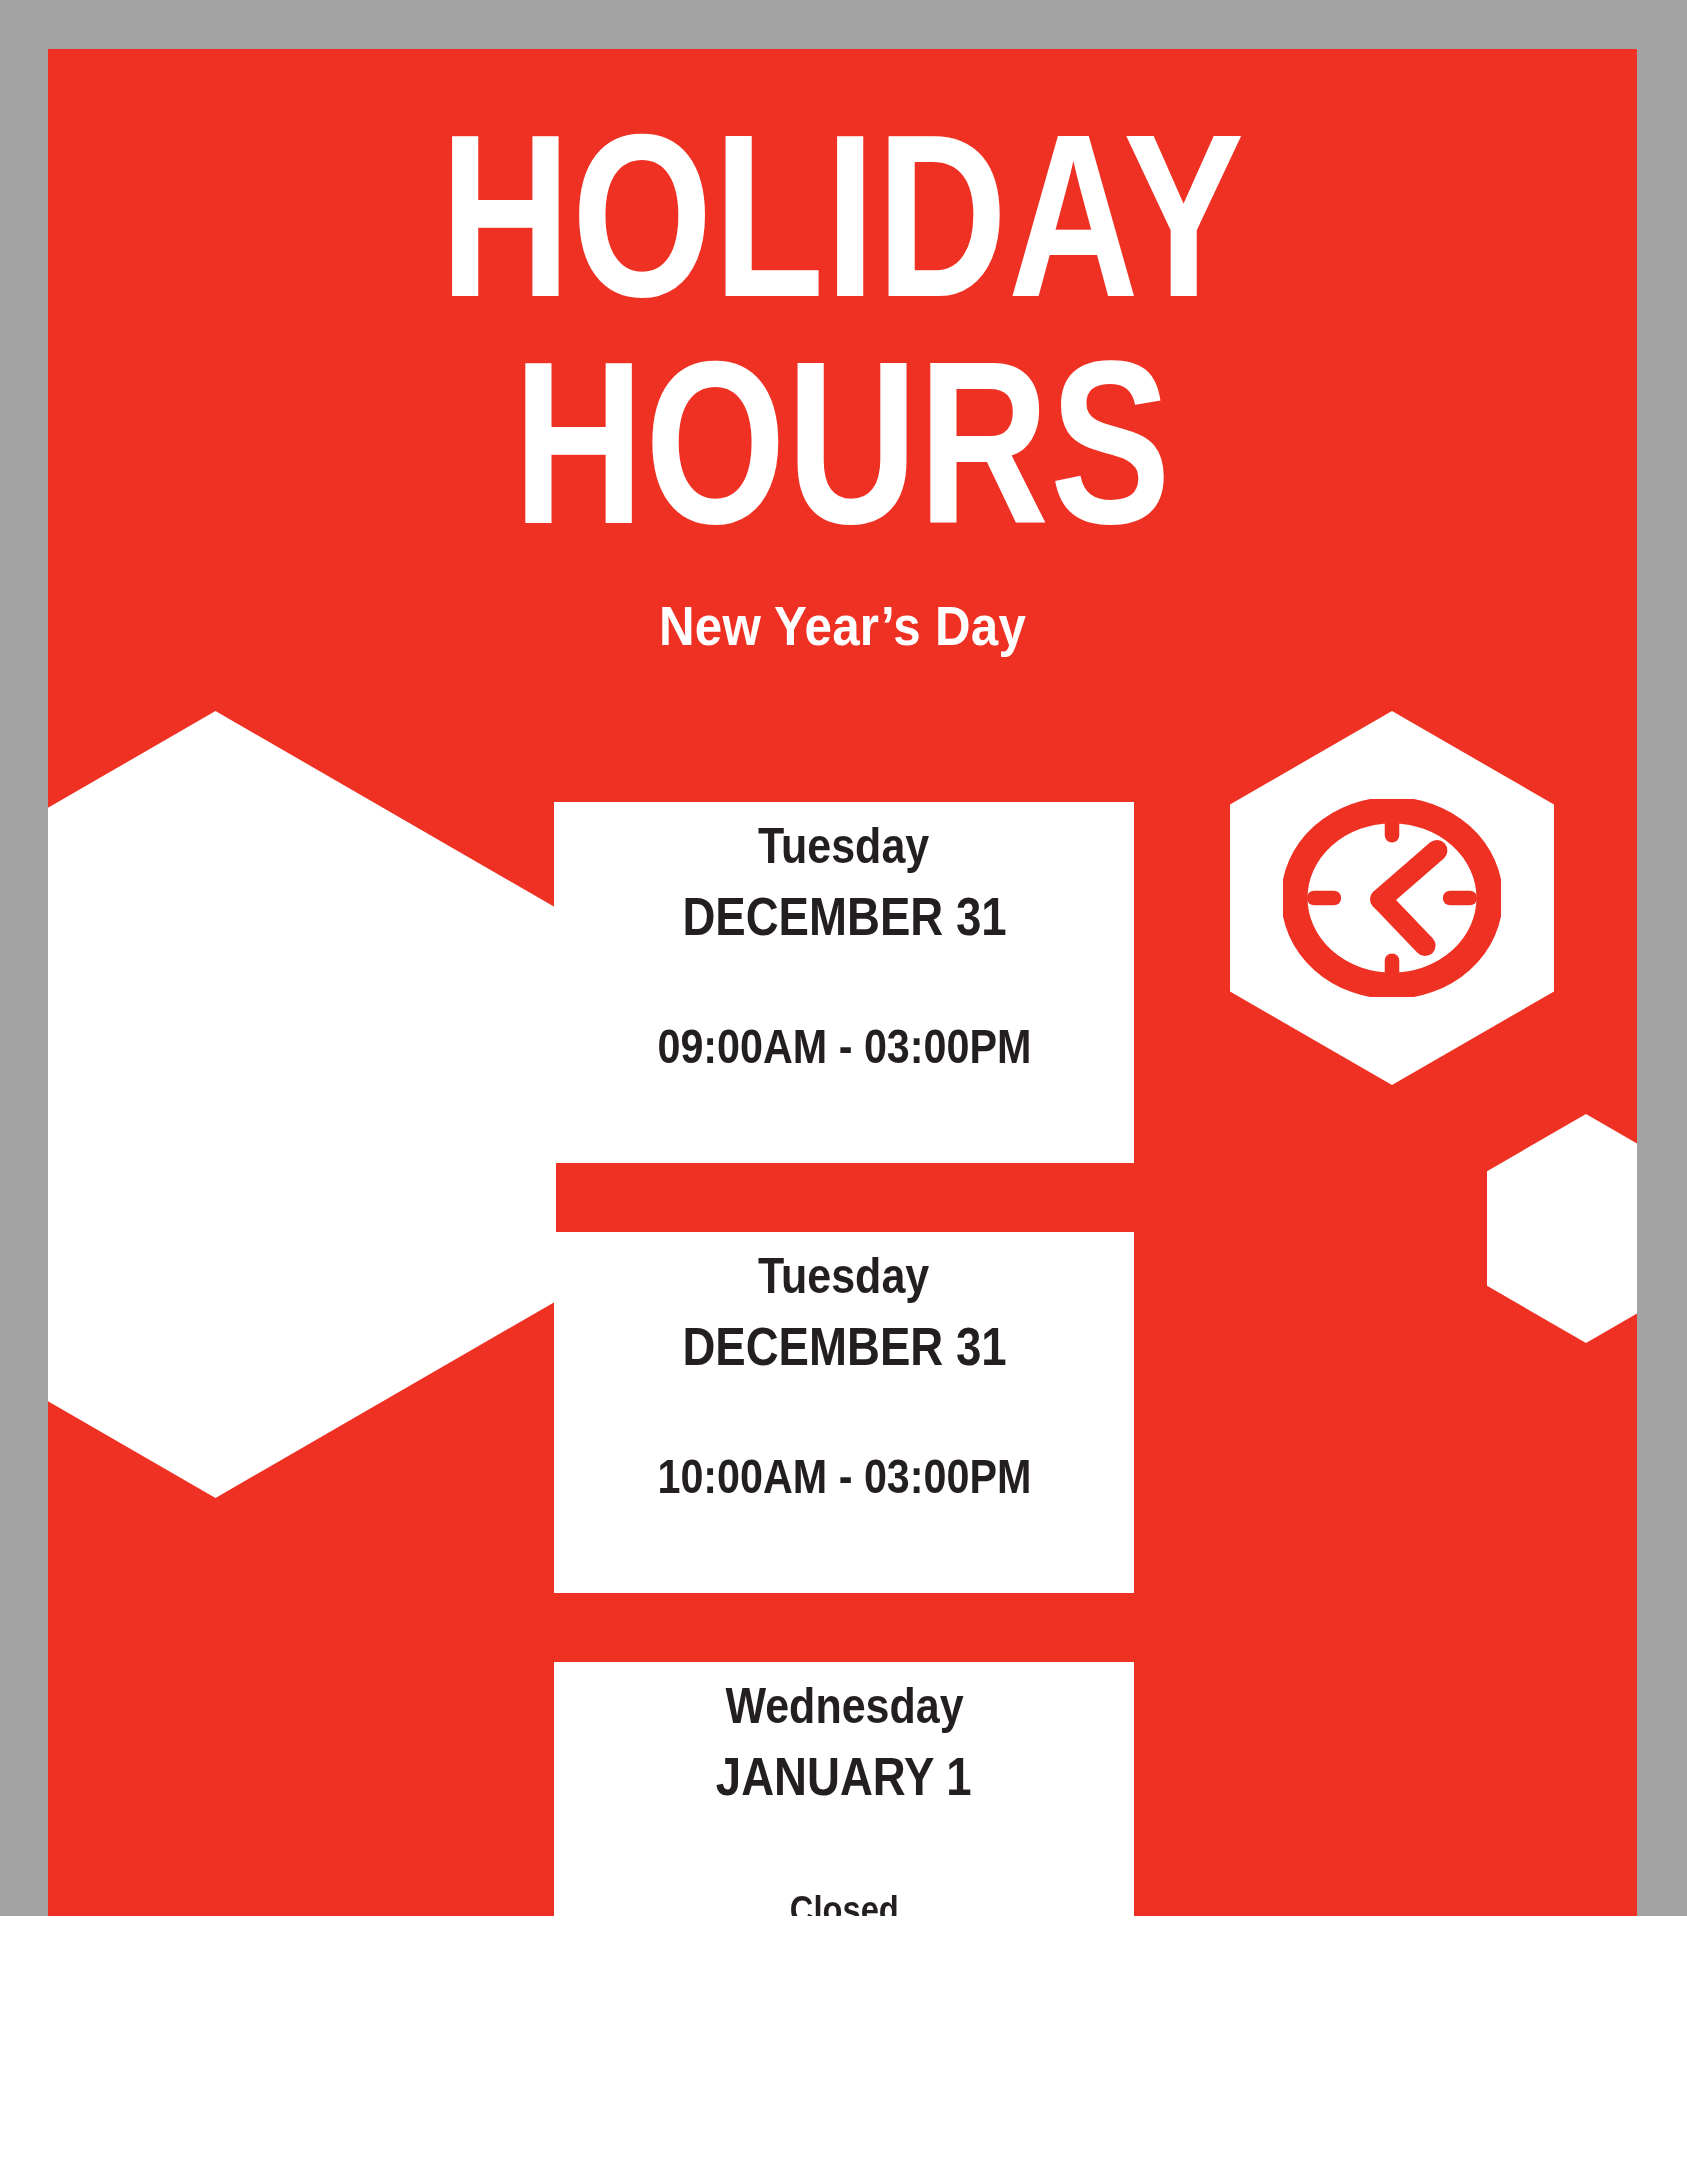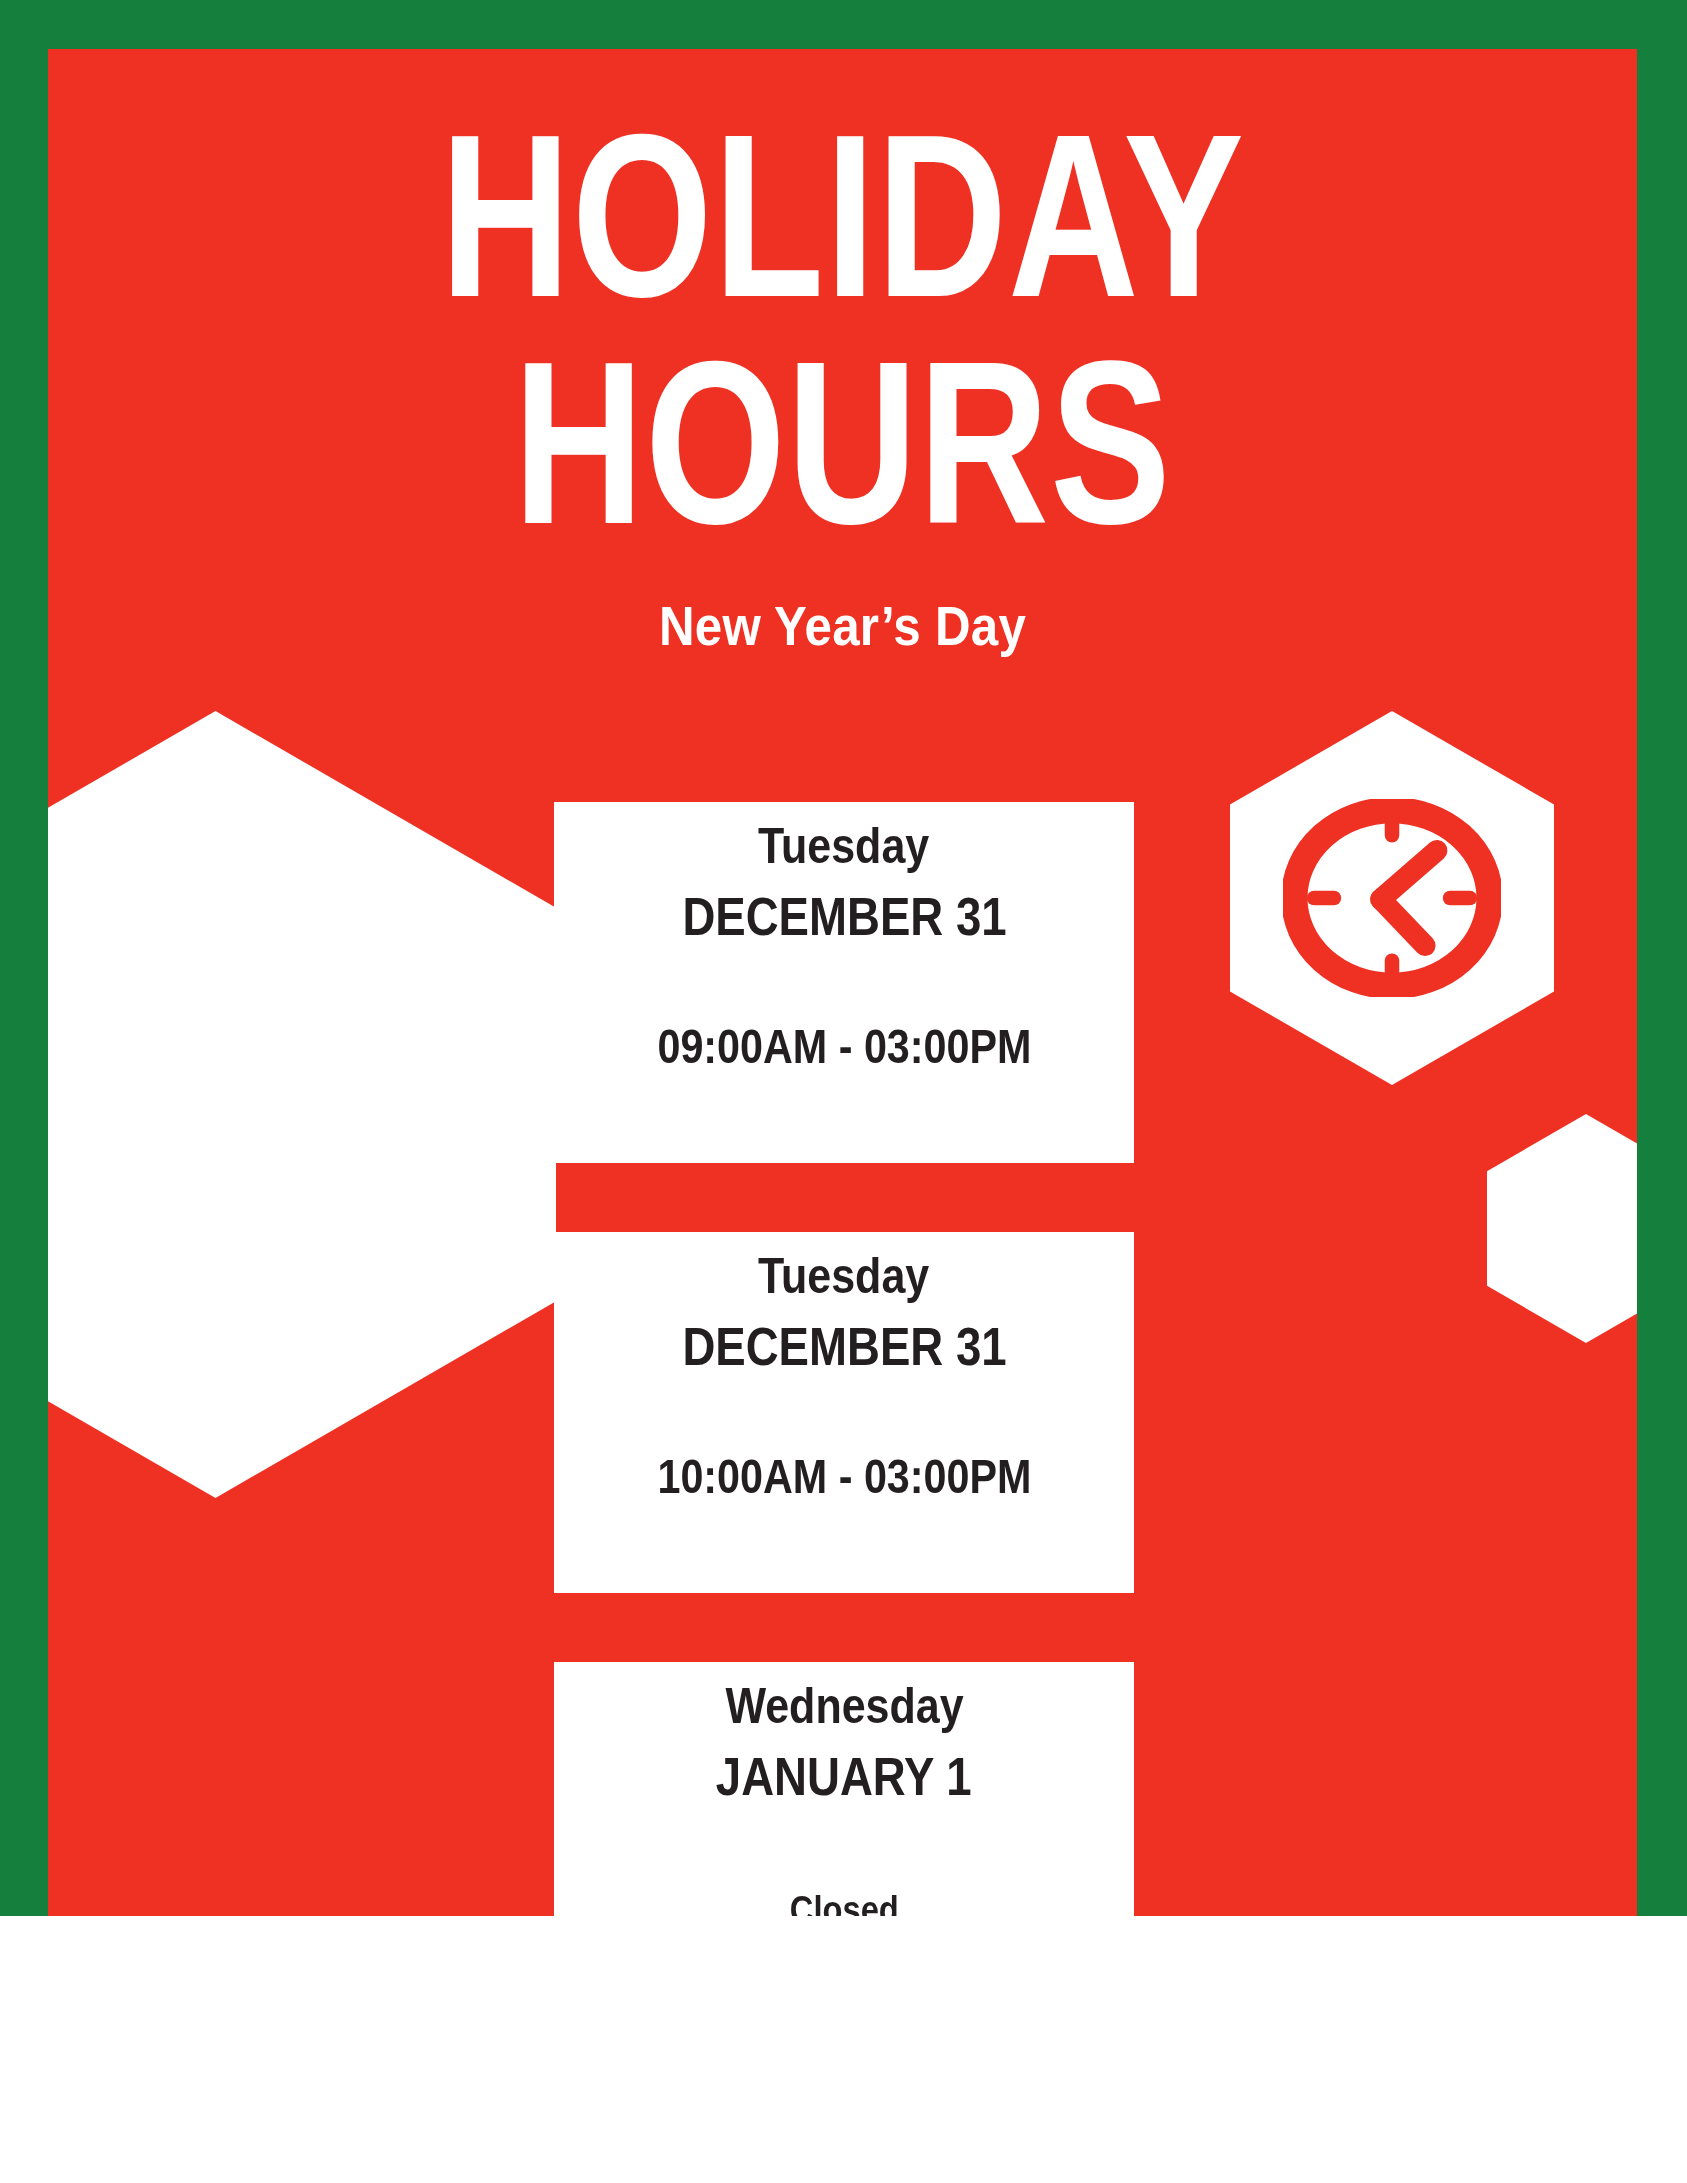--- a/index.html
+++ b/index.html
@@ -10,21 +10,21 @@
   }
   body {
     font-family: "Liberation Sans", sans-serif;
     -webkit-font-smoothing: antialiased;
   }
 
   #poster {
     position: relative;
     width: 1687px;
     height: 1916px;
-    background: #15803d;
+    background: #a3a3a3;
     overflow: hidden;
   }
 
   
   #red-panel {
     position: absolute;
     left: 48px;
     top: 49px;
     width: 1589px;
     height: 2084px;

